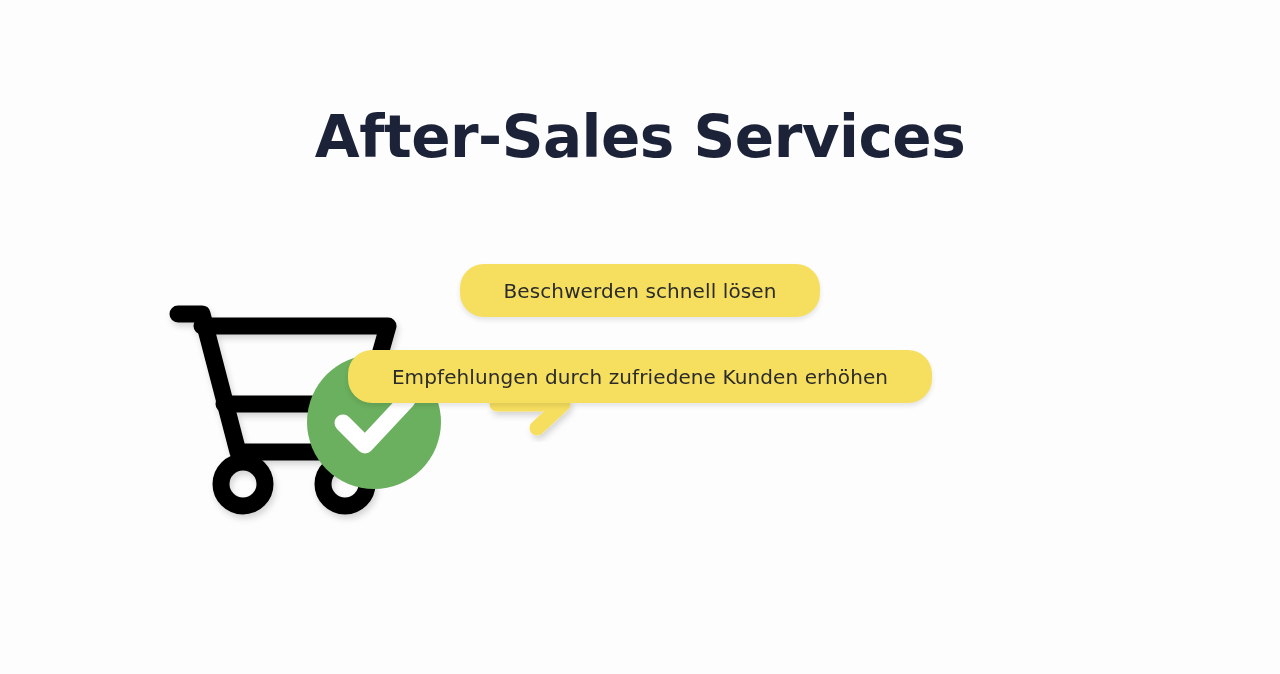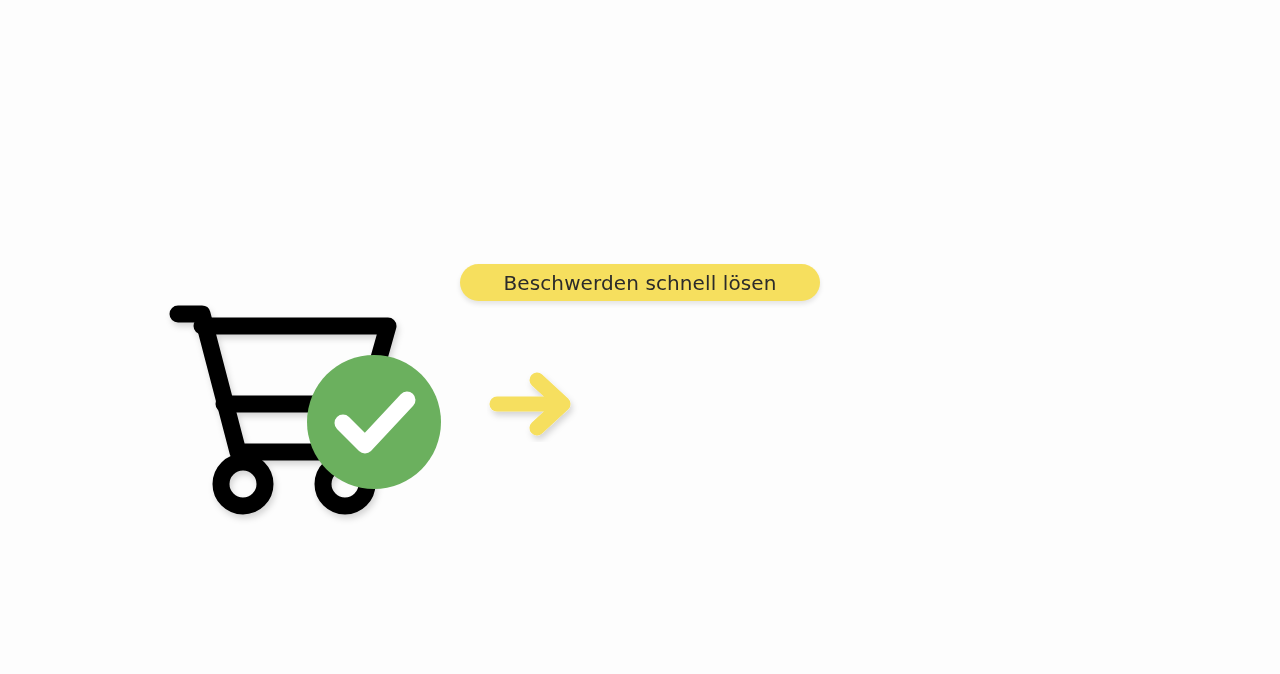--- a/index.html
+++ b/index.html
@@ -77,39 +77,40 @@
     justify-content: center;
     margin-bottom: 33px;
   }
   .pill-row:last-child {
     margin-bottom: 0;
   }
   .pill {
     display: inline-flex;
     align-items: center;
     justify-content: center;
-    height: 37px;
+    height: 53px;
     padding: 13px 44px;
     border-radius: 24px;
     background: #f6df5e;
     color: #2b2b2b;
     font-family: "DejaVu Sans", sans-serif;
     font-size: 20px;
     font-weight: 400;
     letter-spacing: 0.1px;
     white-space: nowrap;
     box-shadow: 0 3px 5px rgba(0, 0, 0, 0.10);
     box-sizing: border-box;
   }
 </style>
 </head>
 <body>
 
 <div id="slide">
 
+  <div class="page-title">After-Sales Services</div>
 
   <div class="cart-illustration">
     <svg viewBox="0 0 300 236" xmlns="http://www.w3.org/2000/svg" aria-hidden="true">
       <defs>
         <filter id="softShadow" x="-30%" y="-30%" width="170%" height="170%">
           <feDropShadow dx="2" dy="4" stdDeviation="3" flood-color="#000000" flood-opacity="0.16"></feDropShadow>
         </filter>
       </defs>
 
       <g filter="url(#softShadow)">
@@ -134,15 +135,18 @@
         <path d="M10 38 H72" fill="none" stroke="#f6df5e" stroke-width="15" stroke-linecap="round"></path>
         <path d="M50 14 L76 38 L50 62" fill="none" stroke="#f6df5e" stroke-width="15" stroke-linecap="round" stroke-linejoin="round"></path>
       </g>
     </svg>
   </div>
 
   <div class="pill-stack">
     <div class="pill-row">
       <div class="pill">Beschwerden schnell lösen</div>
     </div>
+    <div class="pill-row">
+      <div class="pill">Empfehlungen durch zufriedene Kunden erhöhen</div>
+    </div>
   </div>
 
 </div>
 
 </body></html>

